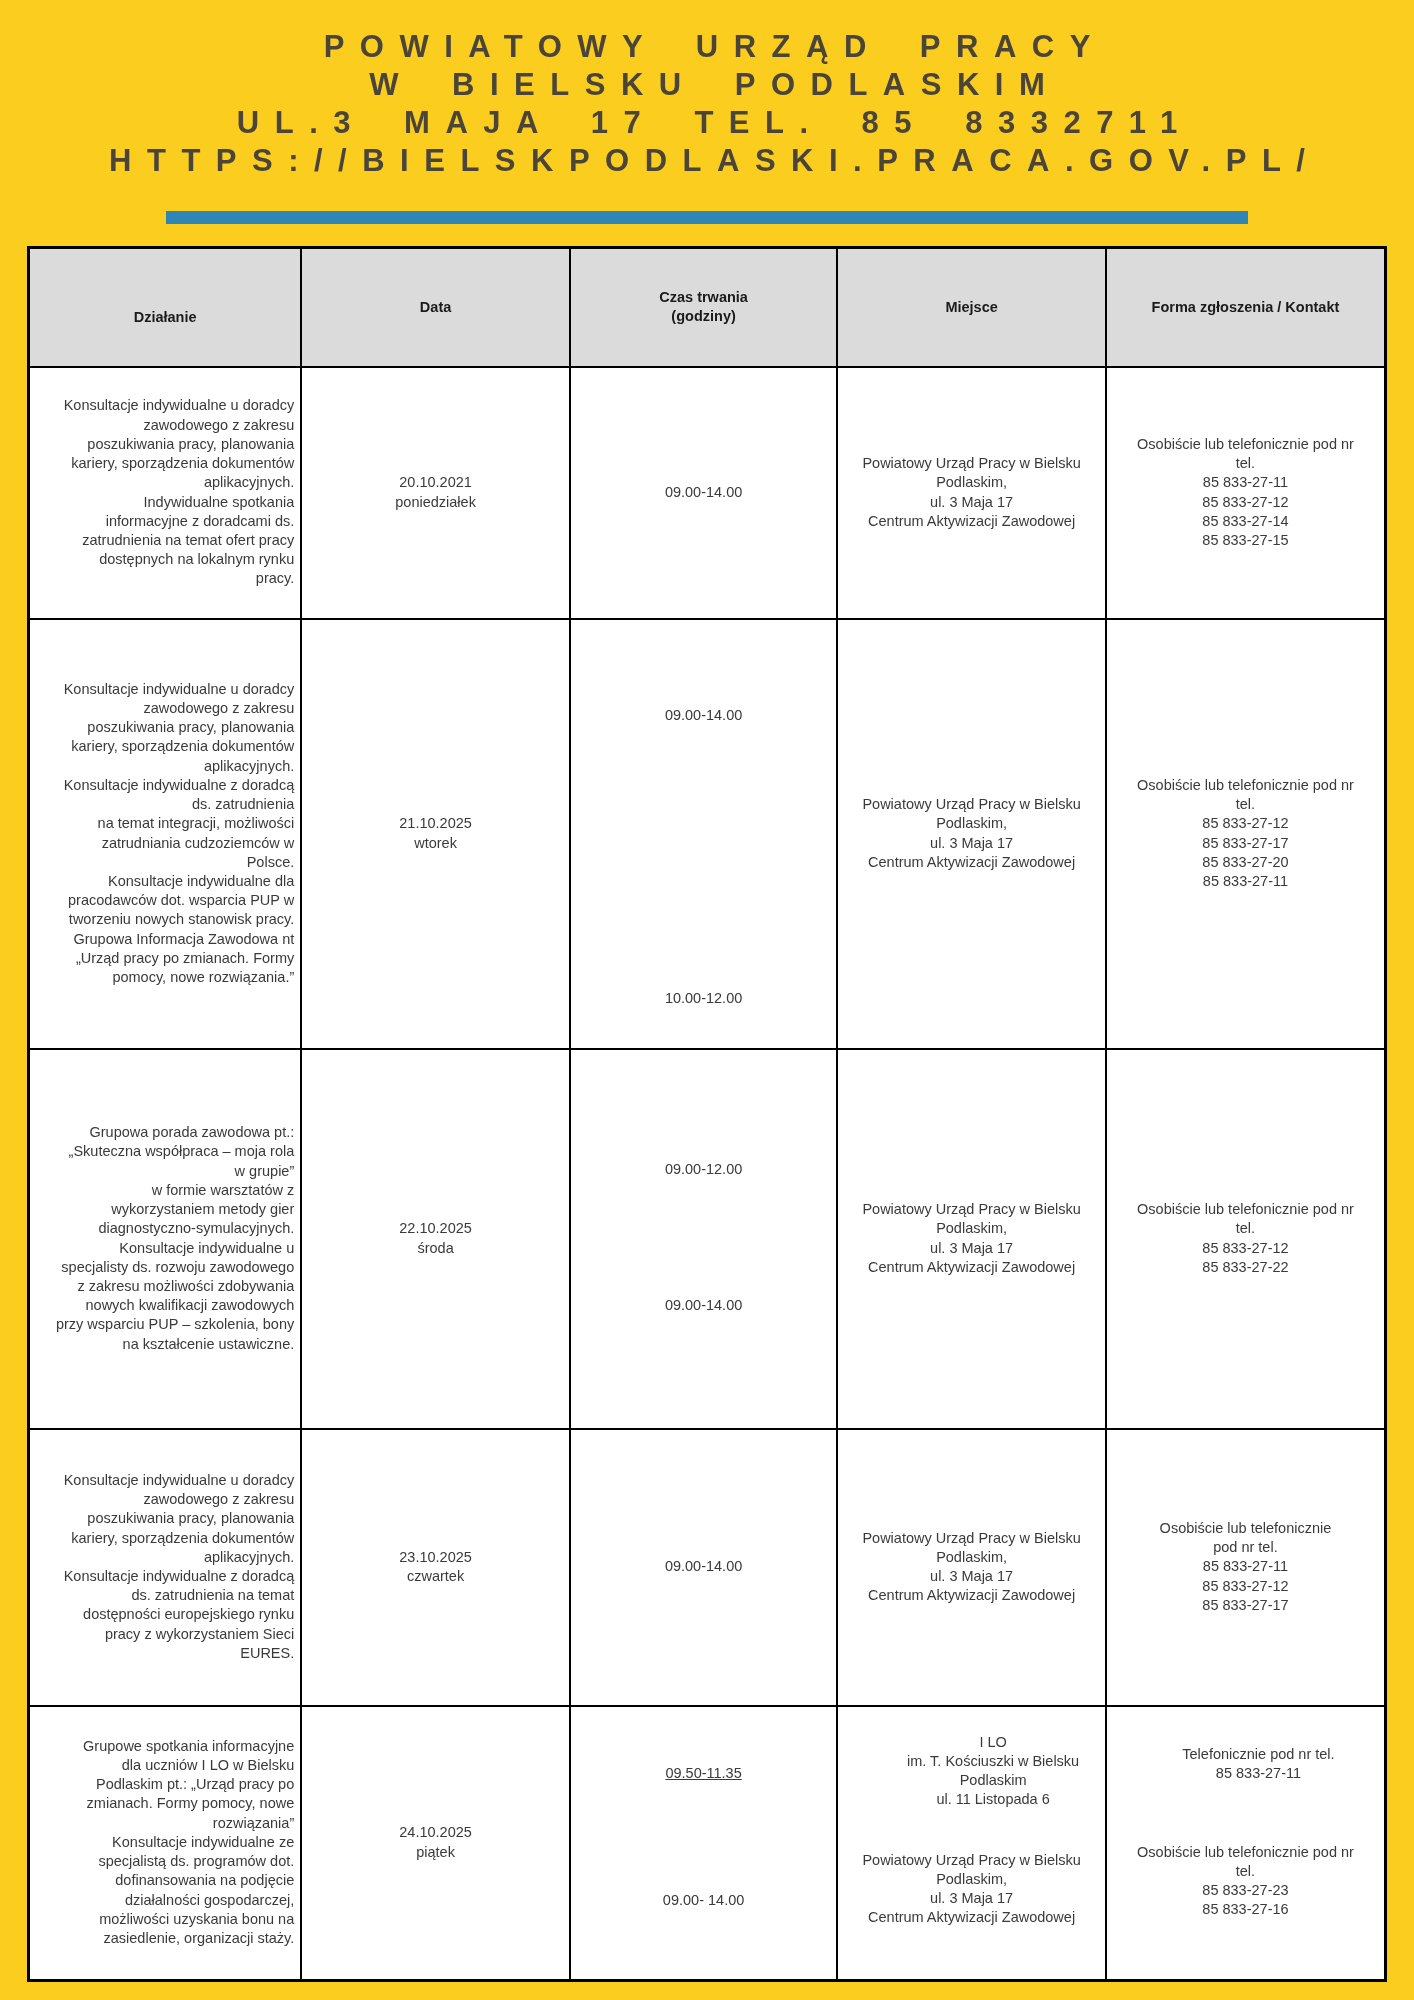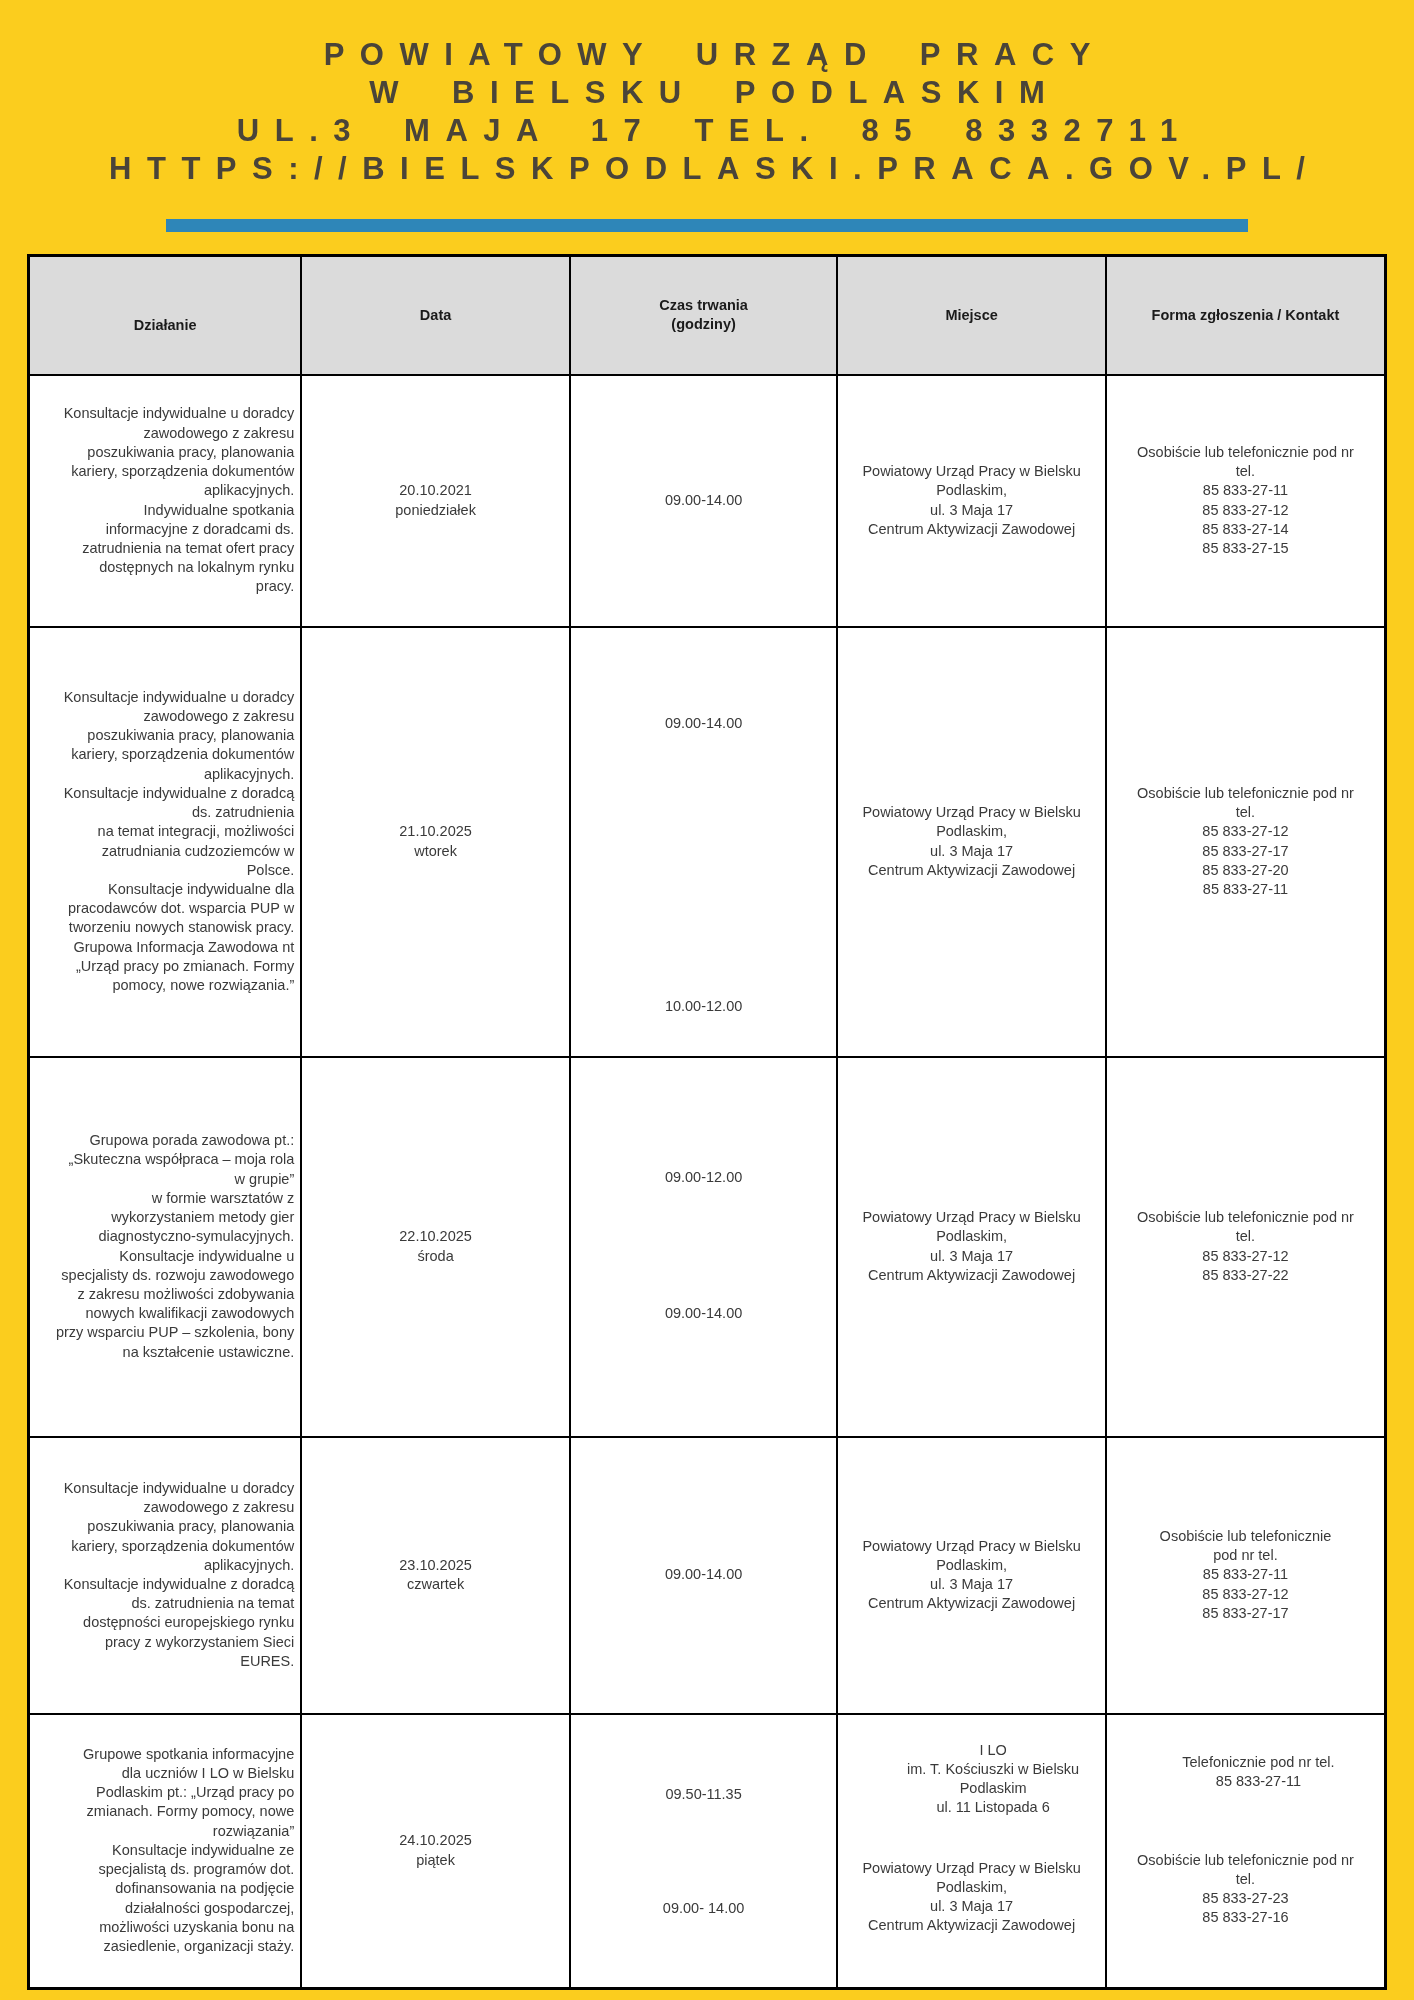--- a/index.html
+++ b/index.html
@@ -6,21 +6,21 @@
   .page{
     position:relative;
     width:1414px;
     height:2000px;
     background:#FBCD1E;
     font-family:"Liberation Sans", sans-serif;
     overflow:hidden;
     box-sizing:border-box;
   }
   
-  .hero{padding-top:36px;}
+  .hero{padding-top:28px;}
   .hero-line{
     text-align:center;
     font-size:31px;
     font-weight:700;
     color:#4A4439;
     letter-spacing:0.5em;
     word-spacing:0.45em;
     line-height:38px;
     white-space:nowrap;
     transform:translateX(0.25em);
@@ -81,21 +81,21 @@
     white-space:pre-wrap;
     padding:0 8px;
   }
   .slots-r2{height:428px;}
   .slots-r2 .s1{top:86px;}
   .slots-r2 .s2{top:322px;margin-top:47px;}
   .slots-r3{height:378px;}
   .slots-r3 .s1{top:110px;}
   .slots-r3 .s2{top:246px;}
   .slots-r5t{height:272px;}
-  .slots-r5t .s1{top:70px;}
+  .slots-r5t .s1{top:57px;text-decoration:underline;}
   .slots-r5t .s2{top:184px;}
   .slots-r5m{height:272px;}
   .slots-r5m .s1{top:26px;margin-left:43px;}
   .slots-r5m .s2{top:144px;}
   .slots-r5f{height:272px;}
   .slots-r5f .s1{top:38px;padding-left:34px;}
   .slots-r5f .s2{top:136px;}
 </style>
 </head>
 <body>

